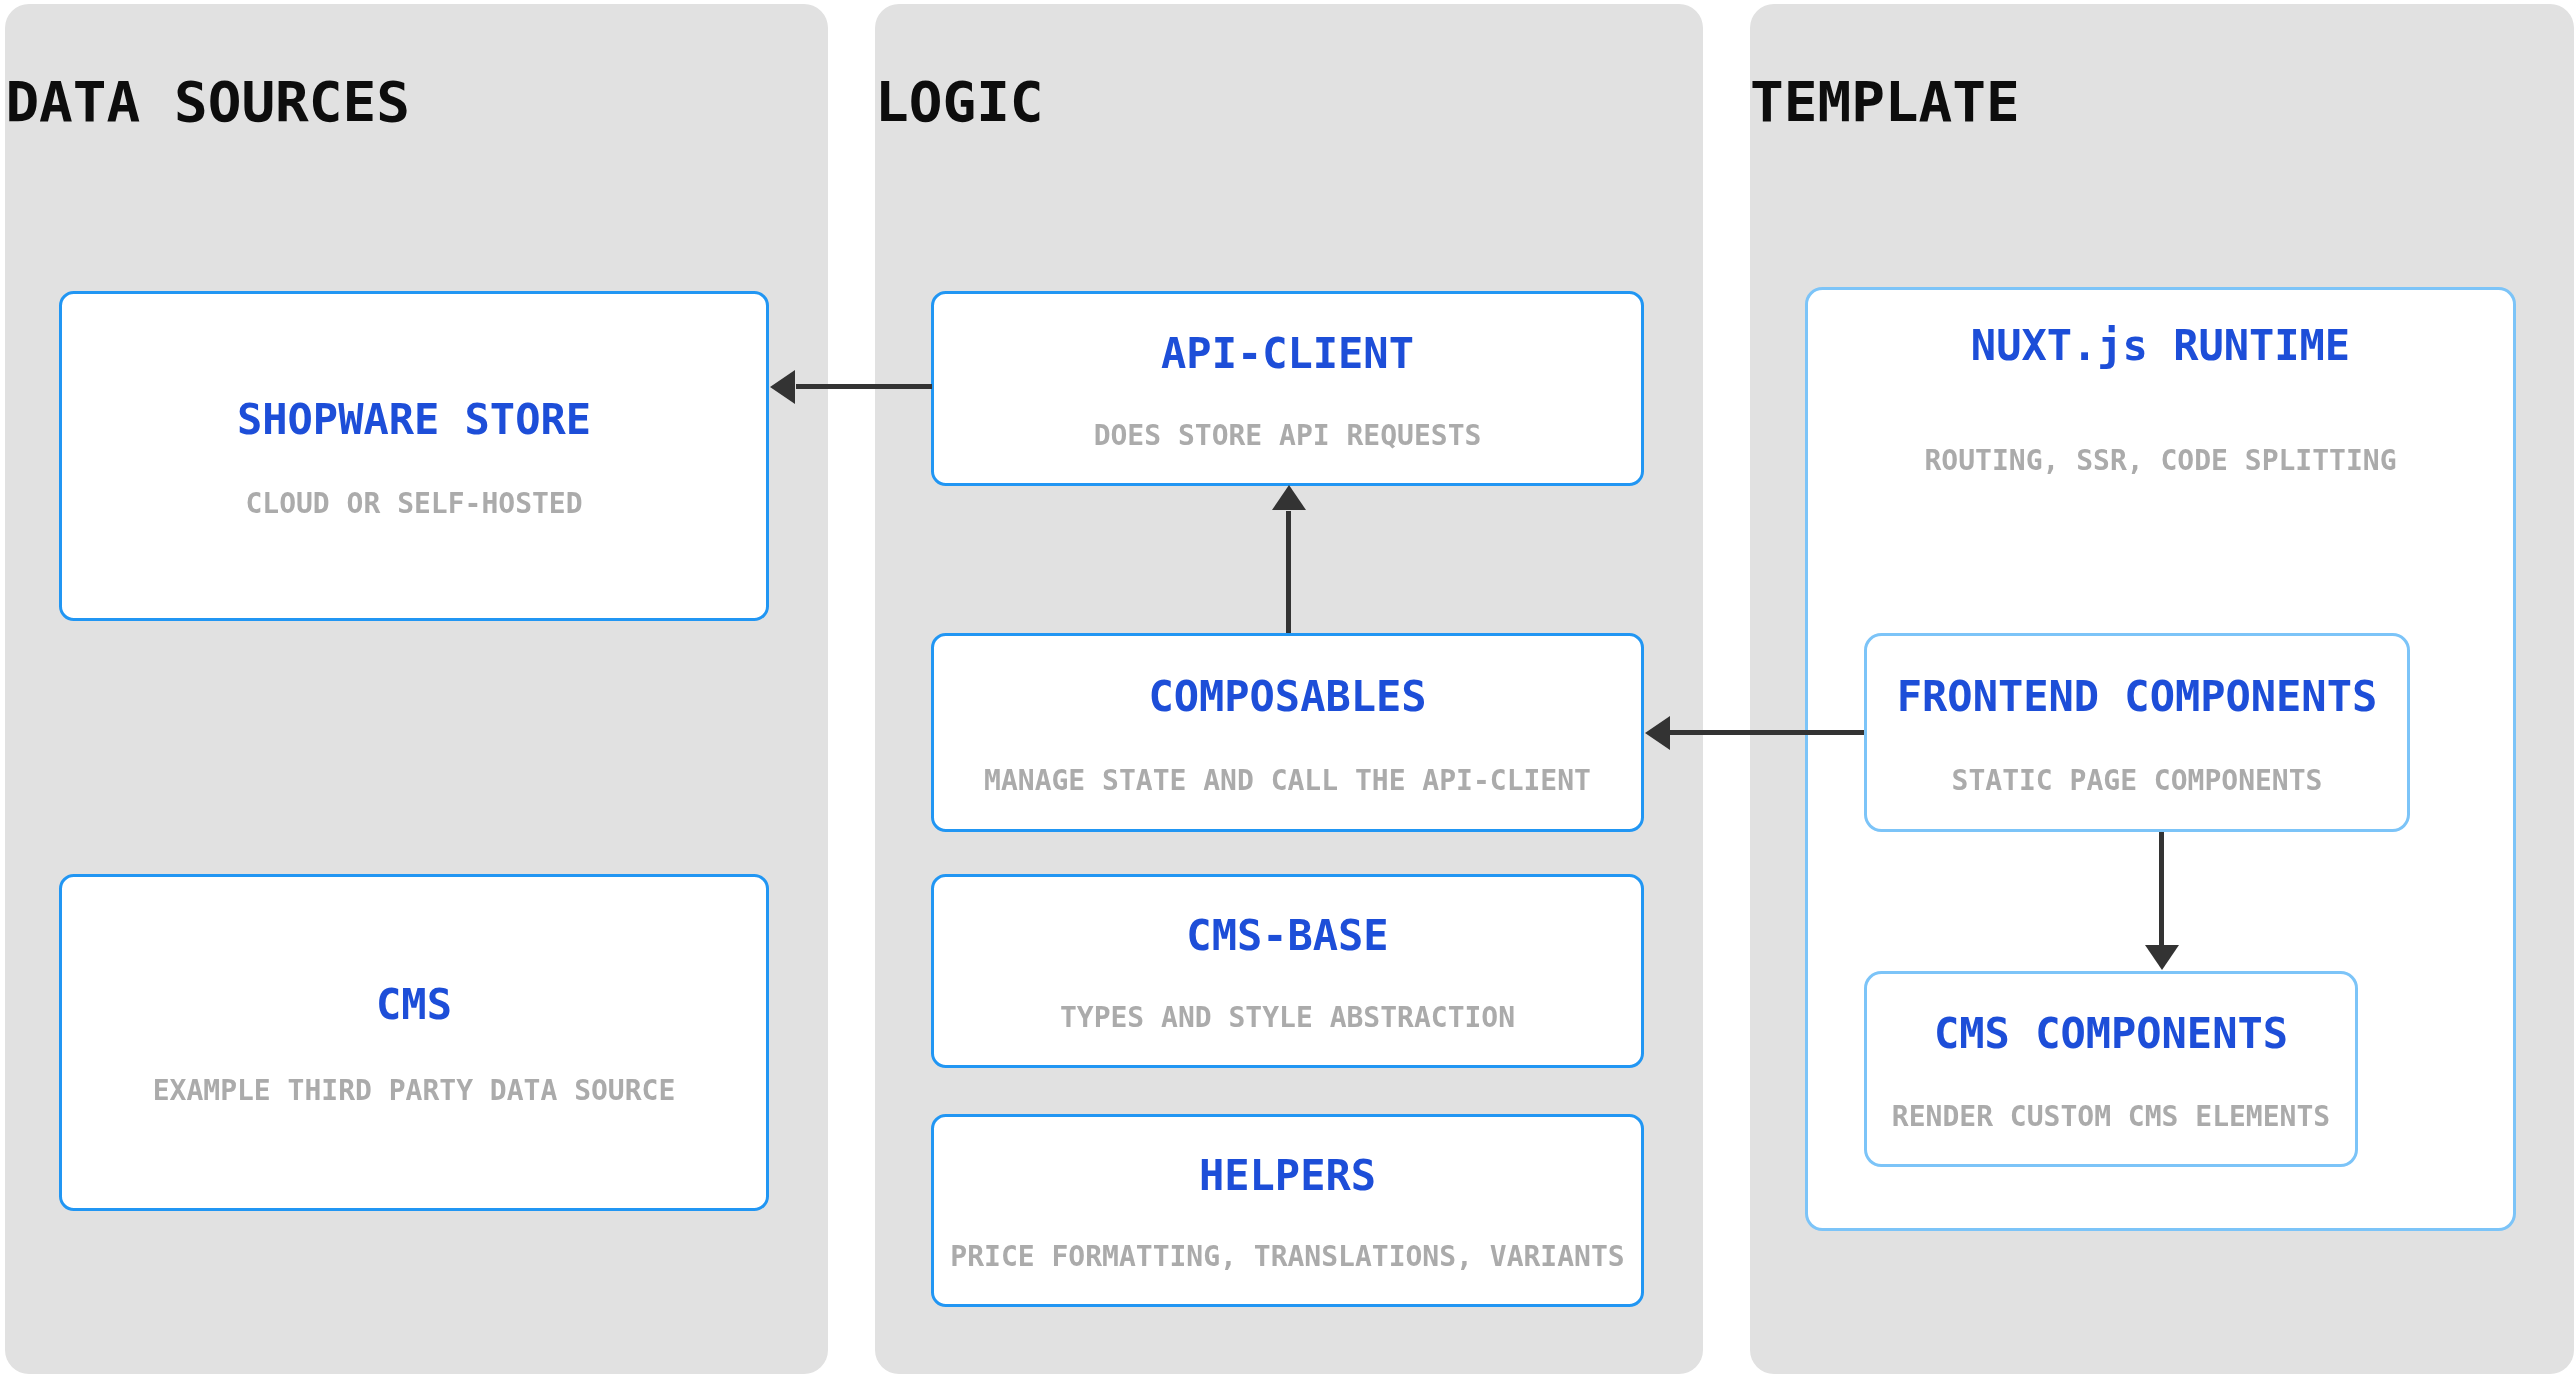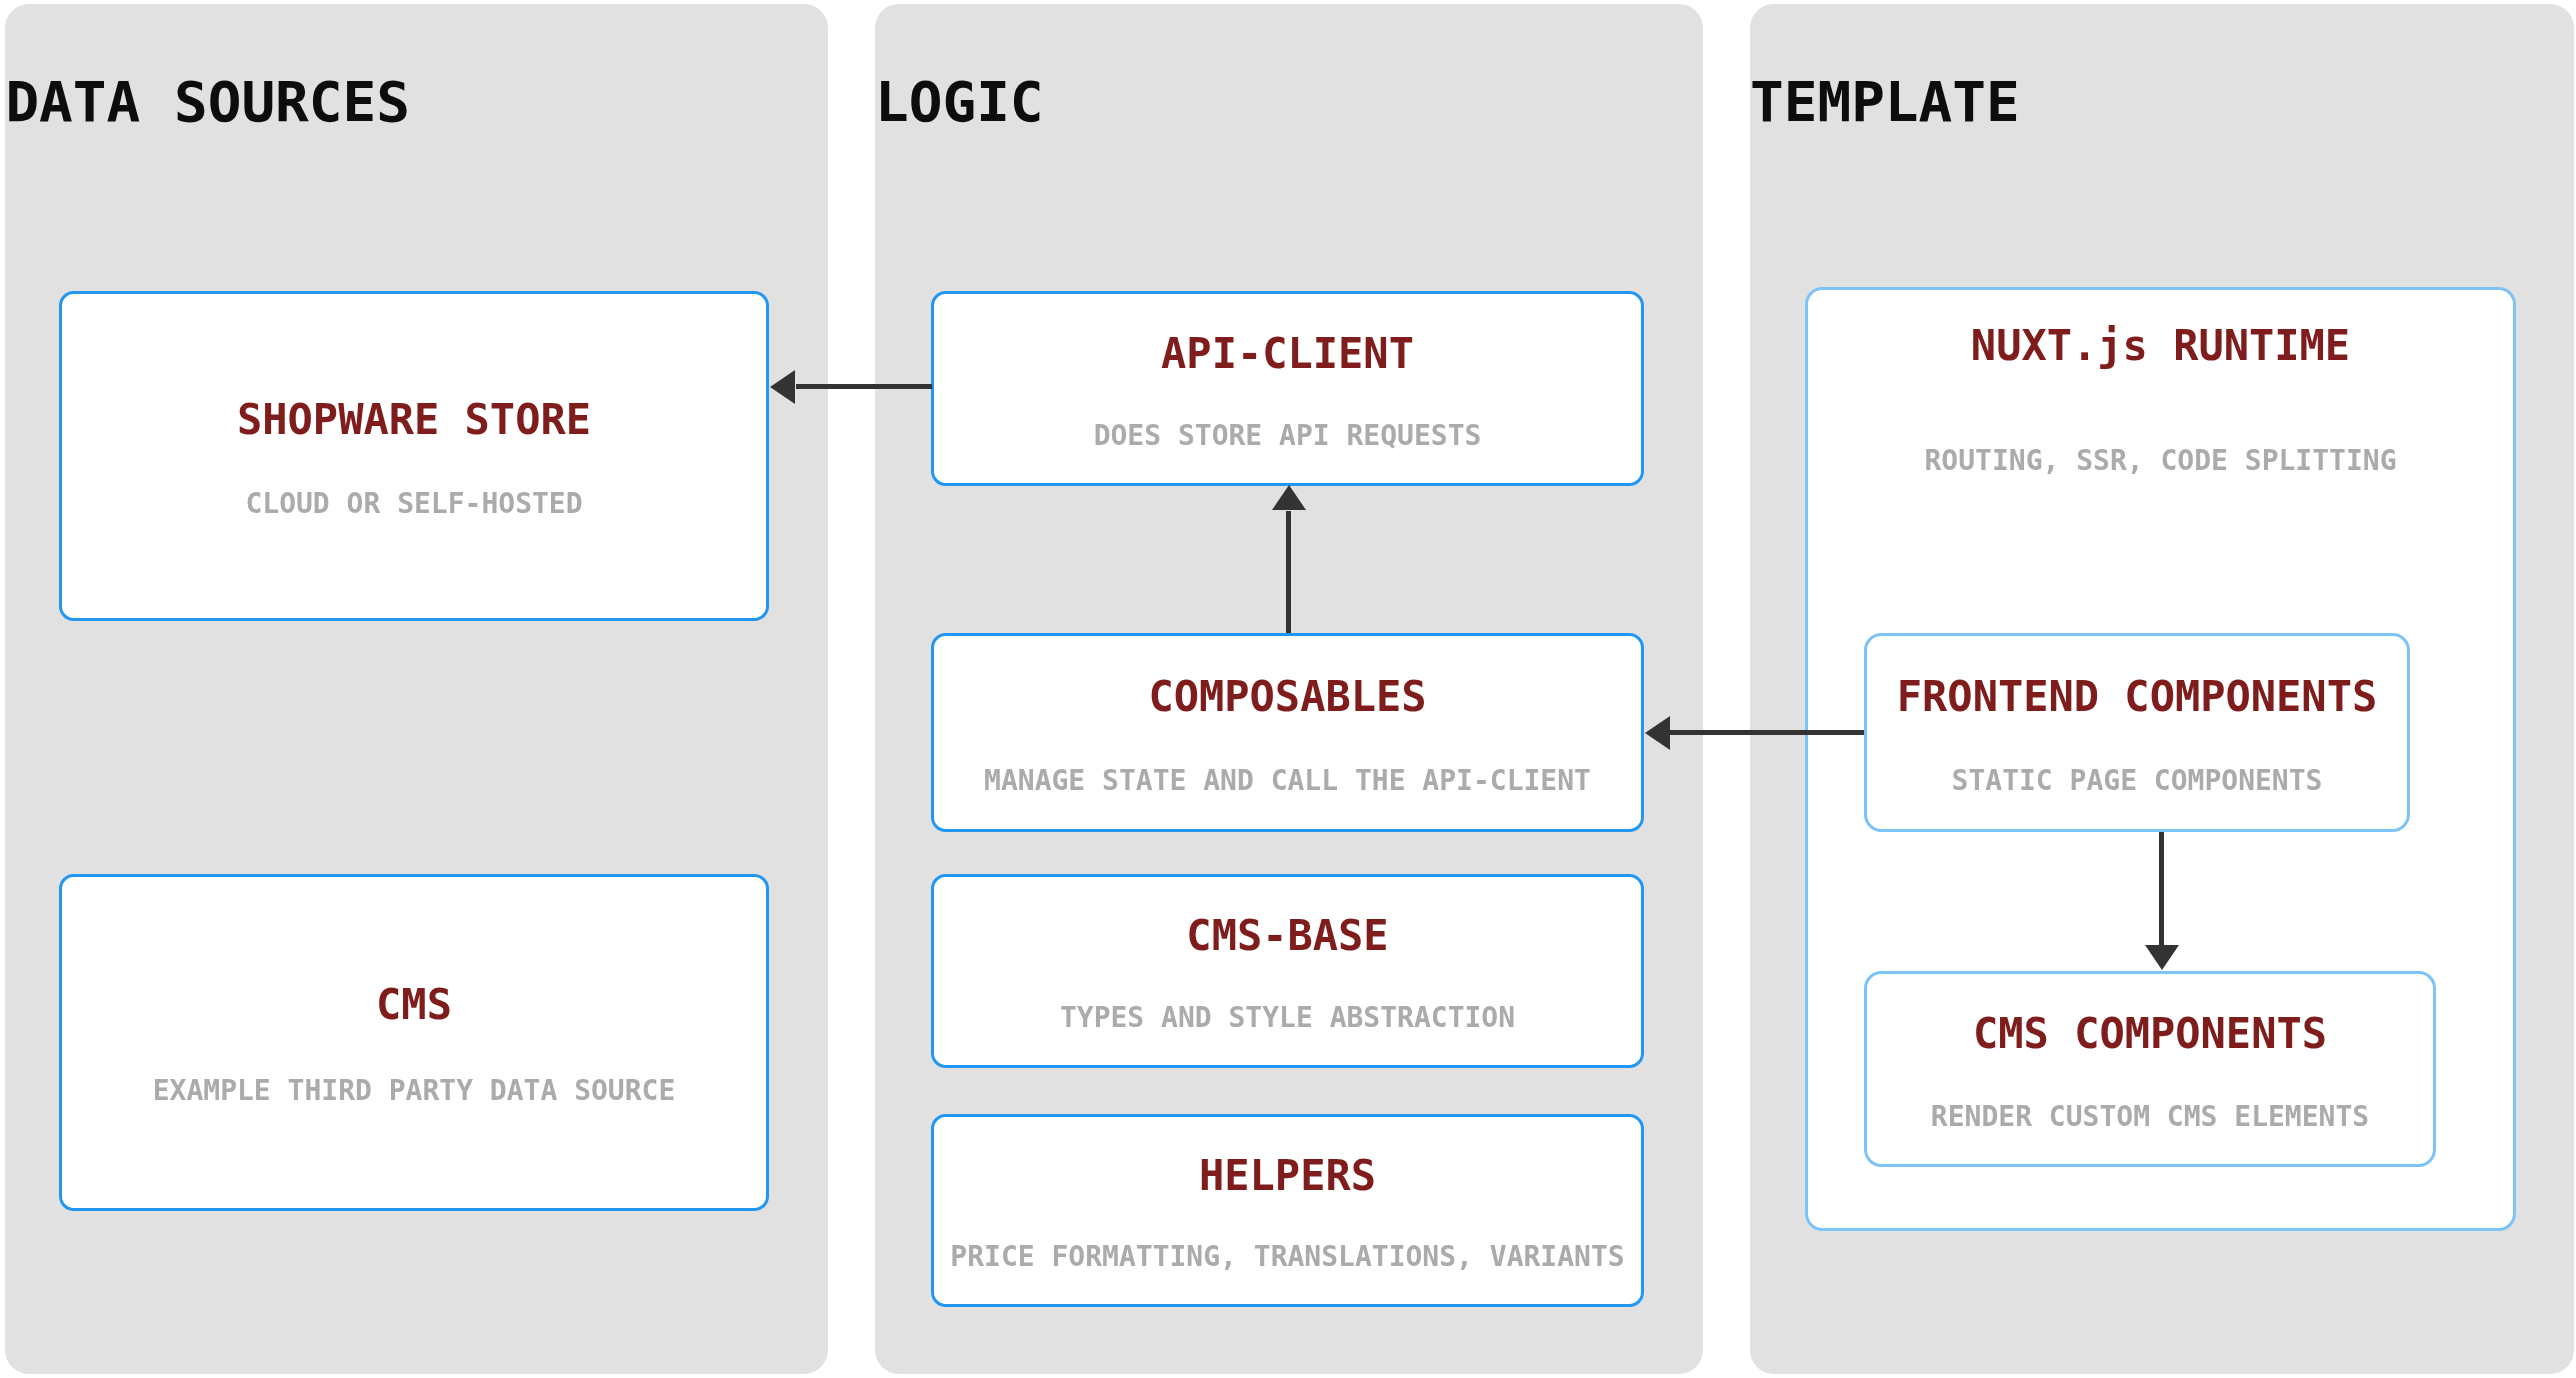--- a/index.html
+++ b/index.html
@@ -18,21 +18,21 @@
     line-height:67px;white-space:nowrap;
   }
   .node{
     position:absolute;background:#ffffff;border-radius:14.8px;
     border:3.4px solid #2196f3;box-sizing:border-box;
   }
   .node.light{border-color:#7cc4f8;border-radius:17.4px;}
   .node-title{
     position:absolute;left:0;right:0;text-align:center;
     transform:translateY(-50%);
-    font-size:42px;font-weight:bold;color:#7f1d1d;white-space:nowrap;
+    font-size:42px;font-weight:bold;color:#1d4ed8;white-space:nowrap;
   }
   .node-subtitle{
     position:absolute;left:0;right:0;text-align:center;
     transform:translateY(-50%);
     font-size:28px;font-weight:bold;color:#ababab;white-space:nowrap;
   }
   .box-small .node-title{top:31%;}
   .box-small .node-subtitle{top:74.5%;}
   .box-tall .node-title{top:38.5%;}
   .box-tall .node-subtitle{top:64.5%;}
@@ -86,21 +86,21 @@
   </div>
 
   <div class="node light box-nuxt" style="left:1805px;top:287px;width:711px;height:944px;">
     <div class="node-title">NUXT.js RUNTIME</div>
     <div class="node-subtitle">ROUTING, SSR, CODE SPLITTING</div>
   </div>
   <div class="node light box-small" style="left:1864px;top:633px;width:546px;height:199px;">
     <div class="node-title">FRONTEND COMPONENTS</div>
     <div class="node-subtitle">STATIC PAGE COMPONENTS</div>
   </div>
-  <div class="node light box-small" style="left:1864px;top:971px;width:572px;height:196px;">
+  <div class="node light box-small" style="left:1864px;top:971px;width:494px;height:196px;">
     <div class="node-title">CMS COMPONENTS</div>
     <div class="node-subtitle">RENDER CUSTOM CMS ELEMENTS</div>
   </div>
 
   <div>
     <div class="arrow-line" style="left:796px;top:384px;width:136px;height:4.7px;"></div>
     <div class="arrow-head head-left" style="left:770px;top:370px;"></div>
   </div>
 
   <div>

